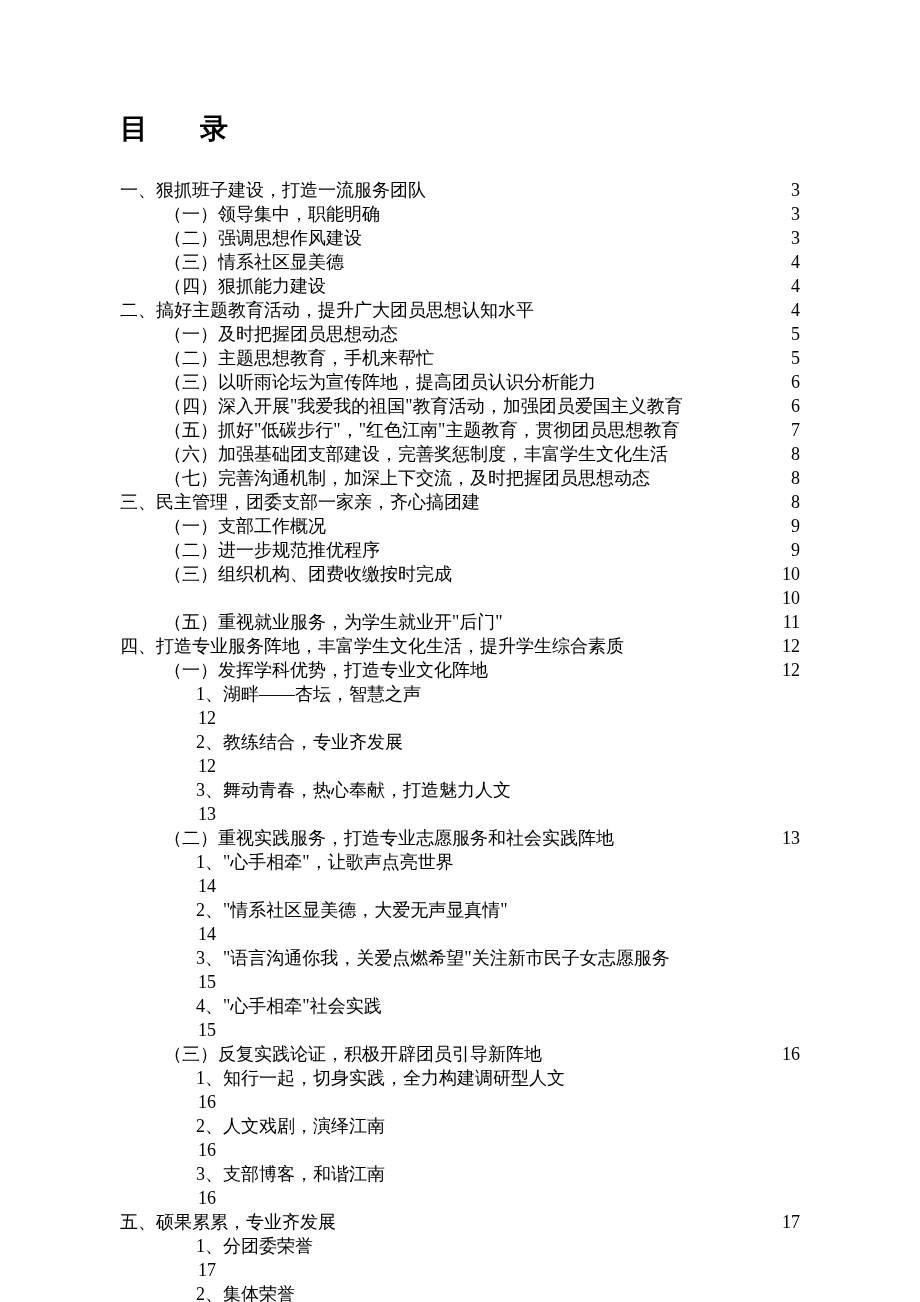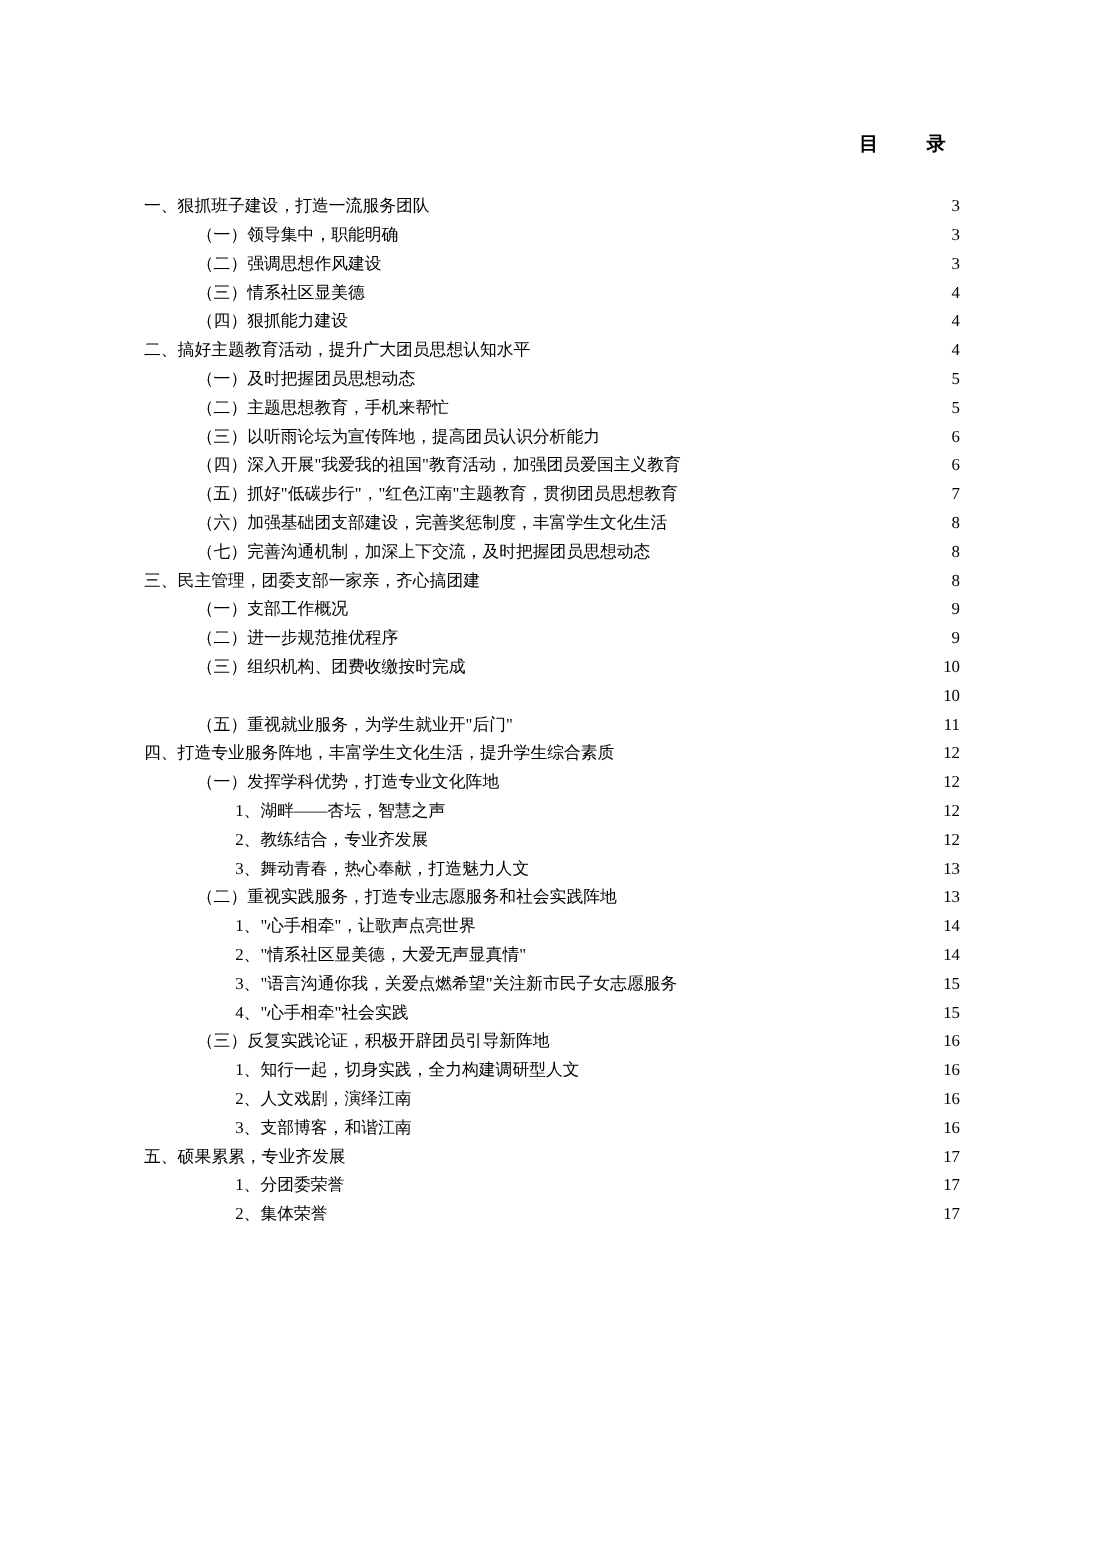--- a/index.html
+++ b/index.html
@@ -9,31 +9,31 @@
     }
     body {
       width: 920px;
       height: 1302px;
       background: #ffffff;
       font-family: "SimSun", "宋体", serif;
       color: #000000;
       padding: 110px 120px 0 120px;
     }
     .title {
-      text-align: right;
-      font-size: 16px;
+      text-align: left;
+      font-size: 28px;
       font-weight: bold;
       margin-bottom: 30px;
       letter-spacing: 12px;
       font-family: Liberation Serif, serif;
     }
     .toc-entry {
       display: flex;
       align-items: baseline;
-      font-size: 14px;
+      font-size: 18px;
       line-height: 24px;
       white-space: nowrap;
     }
     .toc-text {
       flex-shrink: 0;
     }
     .toc-dots {
       flex: 1;
       overflow: hidden;
       letter-spacing: 2px;
@@ -44,21 +44,21 @@
     .toc-dots::after {
       content: "..................................................................................................................................................";
       position: absolute;
       left: 0;
     }
     .toc-page {
       flex-shrink: 0;
       padding-left: 2px;
     }
     .indent-1 { padding-left: 44px; text-align: right; }
-    .indent-2 { padding-left: 76px; }
+    .indent-2 { padding-left: 76px; flex-direction: column; }
   </style>
 </head>
 <body>
 
 <div class="title">目　录</div>
 
 <div id="toc-container">
     <div class="toc-entry">
       <span class="toc-text">一、狠抓班子建设，打造一流服务团队</span>
       <span class="toc-dots"></span>

